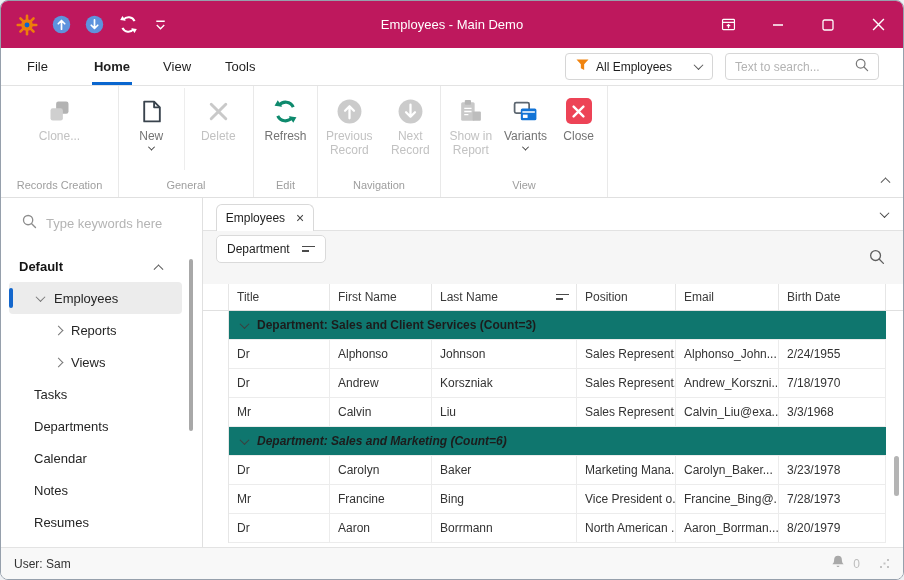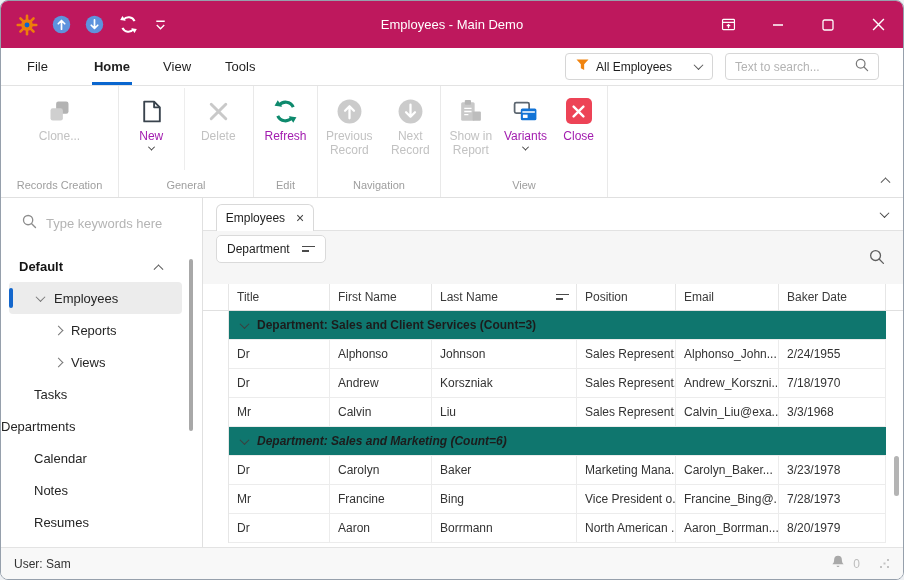--- a/index.html
+++ b/index.html
@@ -23,21 +23,21 @@
 .combo{margin-left:auto;width:148px;height:27px;border:1px solid #d6d6d6;border-radius:4px;display:flex;align-items:center;padding:0 10px;gap:7px;align-self:center;font-size:12px;color:#1e1e1e;background:#fff}
 .combo .cl{flex:1}
 .searchbox{width:154px;height:27px;border:1px solid #d6d6d6;border-radius:4px;display:flex;align-items:center;padding:0 9px;margin:0 24px 0 12px;align-self:center;background:#fff}
 .searchbox input{border:0;outline:0;flex:1;font-size:12px;font-family:inherit;color:#333;min-width:0;background:transparent}
 .searchbox input::placeholder{color:#b3b3b3}
 
 
 .ribbon{height:112px;display:flex;border-bottom:1px solid #e0e0e0;background:#fff;flex:0 0 auto;position:relative}
 .rgroup{position:relative;border-right:1px solid #e9e9e9;display:flex;justify-content:center}
 .rgroup .caption{position:absolute;bottom:6px;left:0;right:0;text-align:center;font-size:11px;color:#9e9e9e;white-space:nowrap}
-.rb{display:flex;flex-direction:column;align-items:center;padding-top:11px;font-size:12px;color:#a21caf}
+.rb{display:flex;flex-direction:column;align-items:center;padding-top:11px;font-size:12px;color:#737373}
 .rb .ic{height:28px;display:flex;align-items:center;justify-content:center}
 .rb .lbl{margin-top:4px;text-align:center;line-height:14px}
 .rb.disabled{color:#c2c2c2}
 .rsep{position:absolute;left:65px;top:2px;height:82px;width:1px;background:#ededed}
 .collapse{position:absolute;right:14px;bottom:10px}
 .closebox{width:26px;height:26px;background:#ed4356;border-radius:5px;display:flex;align-items:center;justify-content:center}
 
 
 .chv{display:inline-block;width:7px;height:7px;border-right:1.5px solid #555;border-bottom:1.5px solid #555;flex:0 0 auto}
 .chv.down{transform:rotate(45deg) translate(-1px,-1px)}
@@ -328,21 +328,21 @@
           <span style="margin-left:9px">Reports</span>
         </div>
         <div class="titem">
           <span class="chv right" style="margin-left:54px;border-color:#777"></span>
           <span style="margin-left:9px">Views</span>
         </div>
         <div class="titem">
           <span style="margin-left:33px">Tasks</span>
         </div>
         <div class="titem">
-          <span style="">Departments</span>
+          <span style="margin-left:33px">Departments</span>
         </div>
         <div class="titem">
           <span style="margin-left:33px">Calendar</span>
         </div>
         <div class="titem">
           <span style="margin-left:33px">Notes</span>
         </div>
         <div class="titem">
           <span style="margin-left:33px">Resumes</span>
         </div>
@@ -383,21 +383,21 @@
               <span>Last Name</span>
               <span class="sorticon"></span>
             </div>
             <div class="hcell" style="width: 99px;">
               <span>Position</span>
             </div>
             <div class="hcell" style="width: 103px;">
               <span>Email</span>
             </div>
             <div class="hcell" style="width: 107px;">
-              <span>Baker Date</span>
+              <span>Birth Date</span>
             </div>
             <div class="filler"></div>
           </div>
           <div class="grow">
             <div class="indent"></div>
             <div class="gheader" style="width: 657px;">
               <span class="chv down dark"></span>
               <b>Department: Sales and Client Services (Count=3)</b>
             </div>
             <div class="filler"></div>

